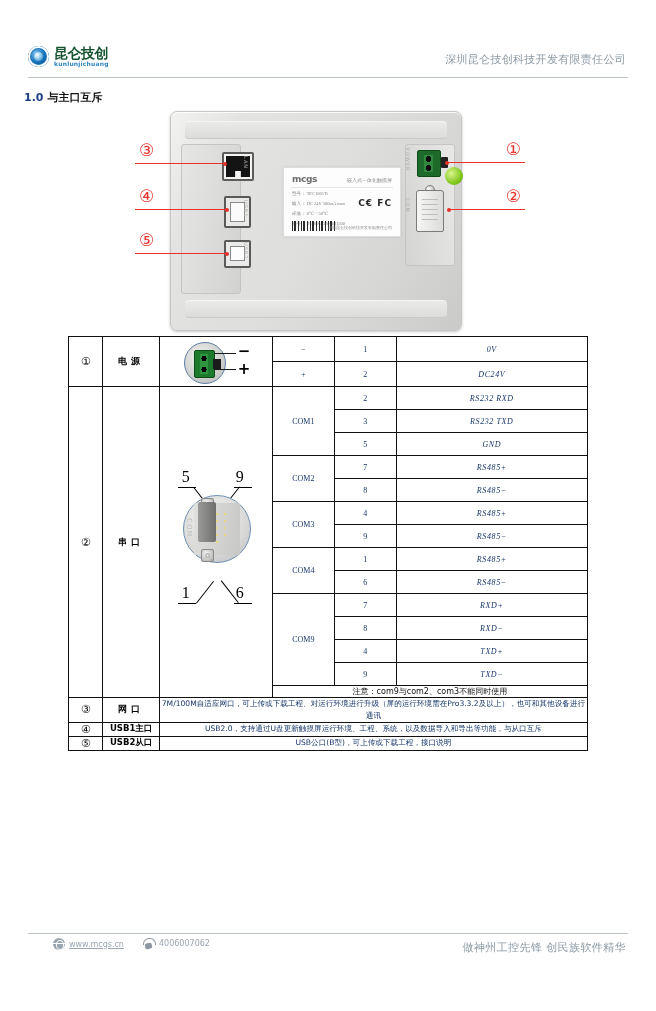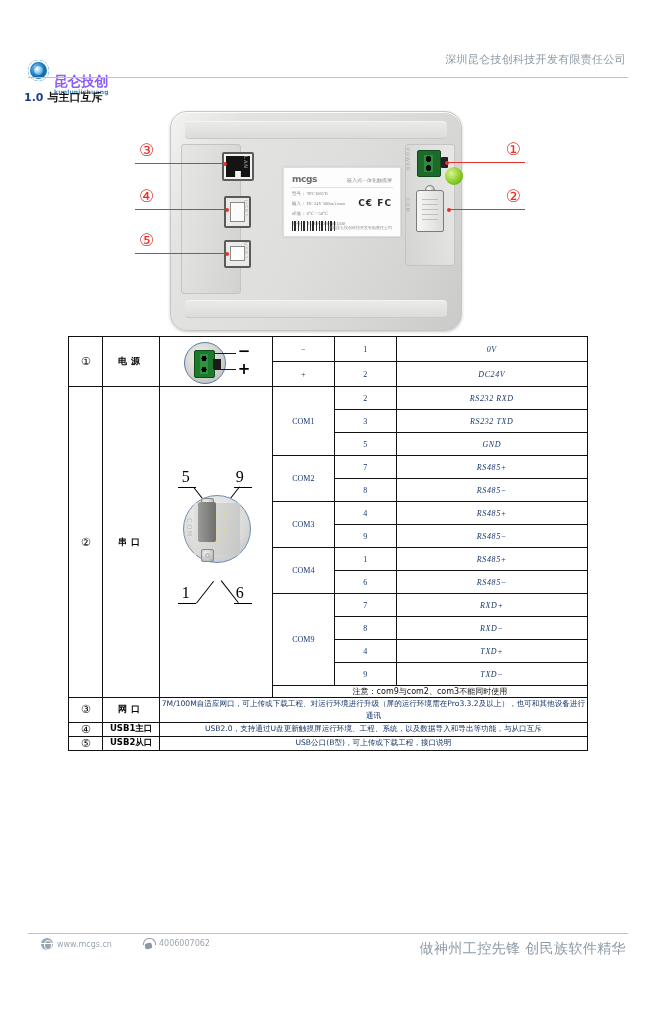--- a/index.html
+++ b/index.html
@@ -43,23 +43,22 @@
     left: 6px; top: 6px;
     width: 9px; height: 9px;
     border-radius: 50%;
     background: radial-gradient(circle at 35% 32%, #ffffff 0%, #9ed2f0 40%, #1f7dc2 100%);
   }
   .logo-text { line-height: 1; }
   .logo-cn {
     font-family: "DejaVu Sans", "Liberation Sans", sans-serif;
     font-size: 14px;
     font-weight: bold;
-    color: #8b5cf6;
+    color: #14532d;
     letter-spacing: -0.5px;
-    margin-top: 28px;
   }
   .logo-en {
     font-family: "DejaVu Sans", "Liberation Sans", sans-serif;
     font-size: 6px;
     font-weight: bold;
     color: #2e86c4;
     letter-spacing: 0.2px;
     margin-top: 1px;
   }
   .header-company {
@@ -91,21 +90,21 @@
   
   .device-area {
     position: absolute;
     left: 135px; top: 108px;
     width: 390px; height: 225px;
   }
   .device-body {
     position: absolute;
     left: 35px; top: 3px;
     width: 290px; height: 218px;
-    border-radius: 17px;
+    border-radius: 7px;
     background: linear-gradient(118deg, #f2f2f0 0%, #e3e3e1 18%, #dedeDC 50%, #d4d4d2 80%, #cacac8 100%);
     box-shadow: 0 1px 3px rgba(0,0,0,0.22), inset 0 1px 0 rgba(255,255,255,0.85);
     border: 1px solid #c6c6c4;
   }
   .dev-top-ridge, .dev-bot-ridge {
     position: absolute;
     left: 14px; width: 262px; height: 16px;
     border-radius: 4px;
     background: linear-gradient(180deg, #eaeae8, #dcdcda);
     border-top: 1px solid #f4f4f2;
@@ -535,21 +534,21 @@
     position: absolute; left: 3px; top: 5px;
     width: 7px; height: 6px;
     background: #8d98a3;
     border-radius: 2px;
     transform: rotate(-12deg);
   }
   .f-slogan {
     position: absolute;
     right: 30px; top: 6px;
     font-family: "DejaVu Sans", "Liberation Sans", sans-serif;
-    font-size: 14px; color: #8d9aa6;
+    font-size: 11px; color: #8d9aa6;
     letter-spacing: .4px;
   }
 </style>
 </head>
 <body>
 
 <div class="header">
   <div class="logo-wrap">
     <div class="logo-mark"></div>
     <div class="logo-text">
@@ -768,21 +767,21 @@
     <tr>
       <td class="c-idx">⑤</td>
       <td class="c-name name-sm">USB2从口</td>
       <td class="desc-cell" colspan="4">USB公口(B型)，可上传或下载工程，接口说明</td>
     </tr>
   </tbody>
 </table>
 
 <div class="footer-rule"></div>
 <div class="footer">
-  <div class="f-item" style="left:41px; top:4px;">
+  <div class="f-item" style="left:53px; top:4px;text-decoration:underline;">
     <span class="f-globe"></span>
     <span>www.mcgs.cn</span>
   </div>
   <div class="f-item" style="left:142px; top:4px;">
     <span class="f-phone"></span>
     <span>4006007062</span>
   </div>
   <div class="f-slogan">做神州工控先锋  创民族软件精华</div>
 </div>
 

